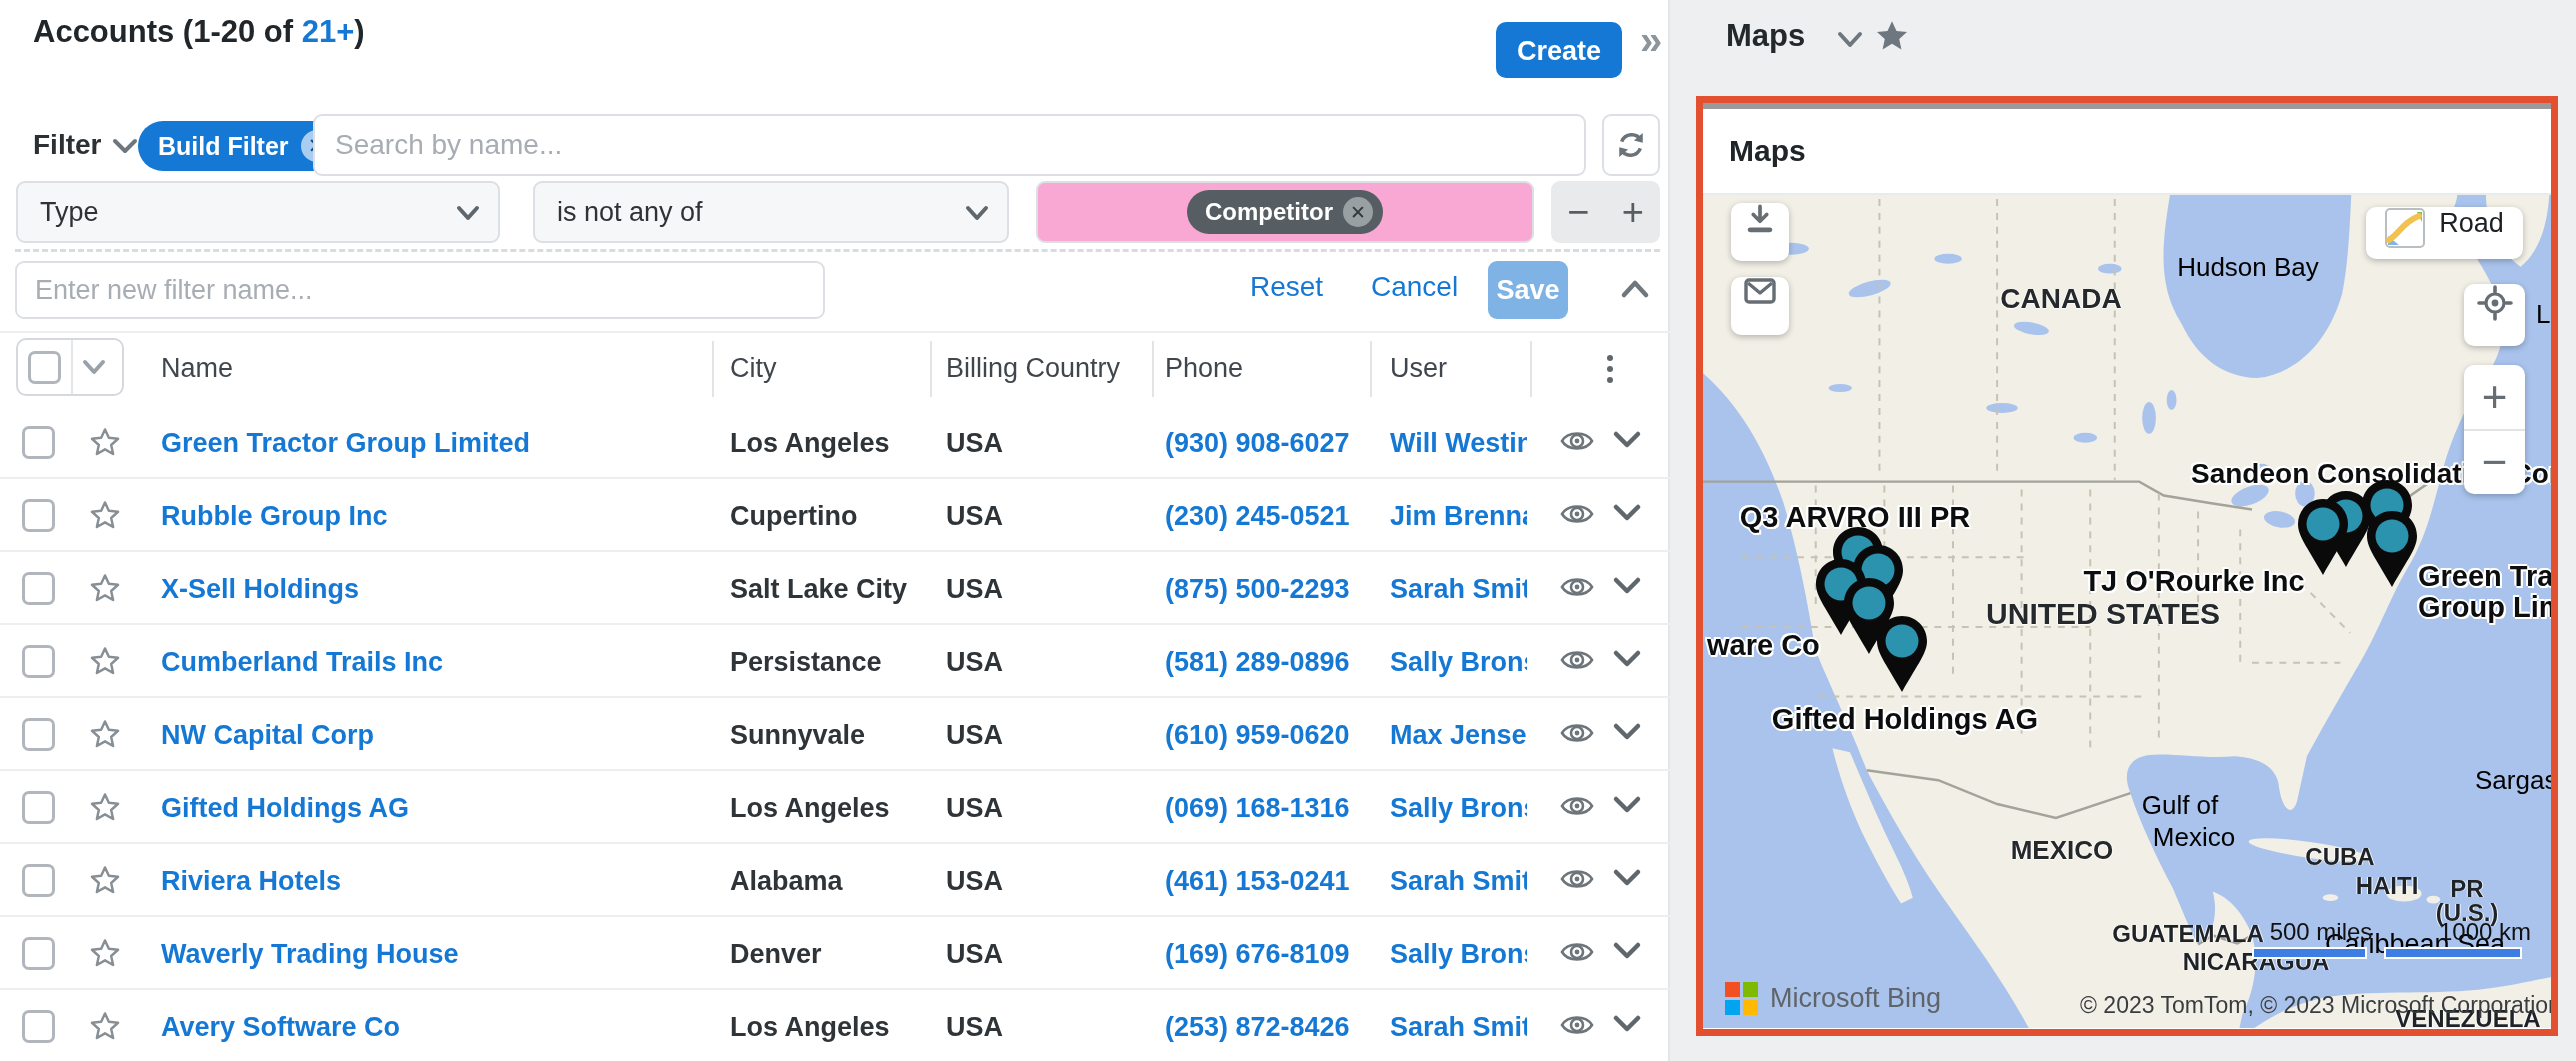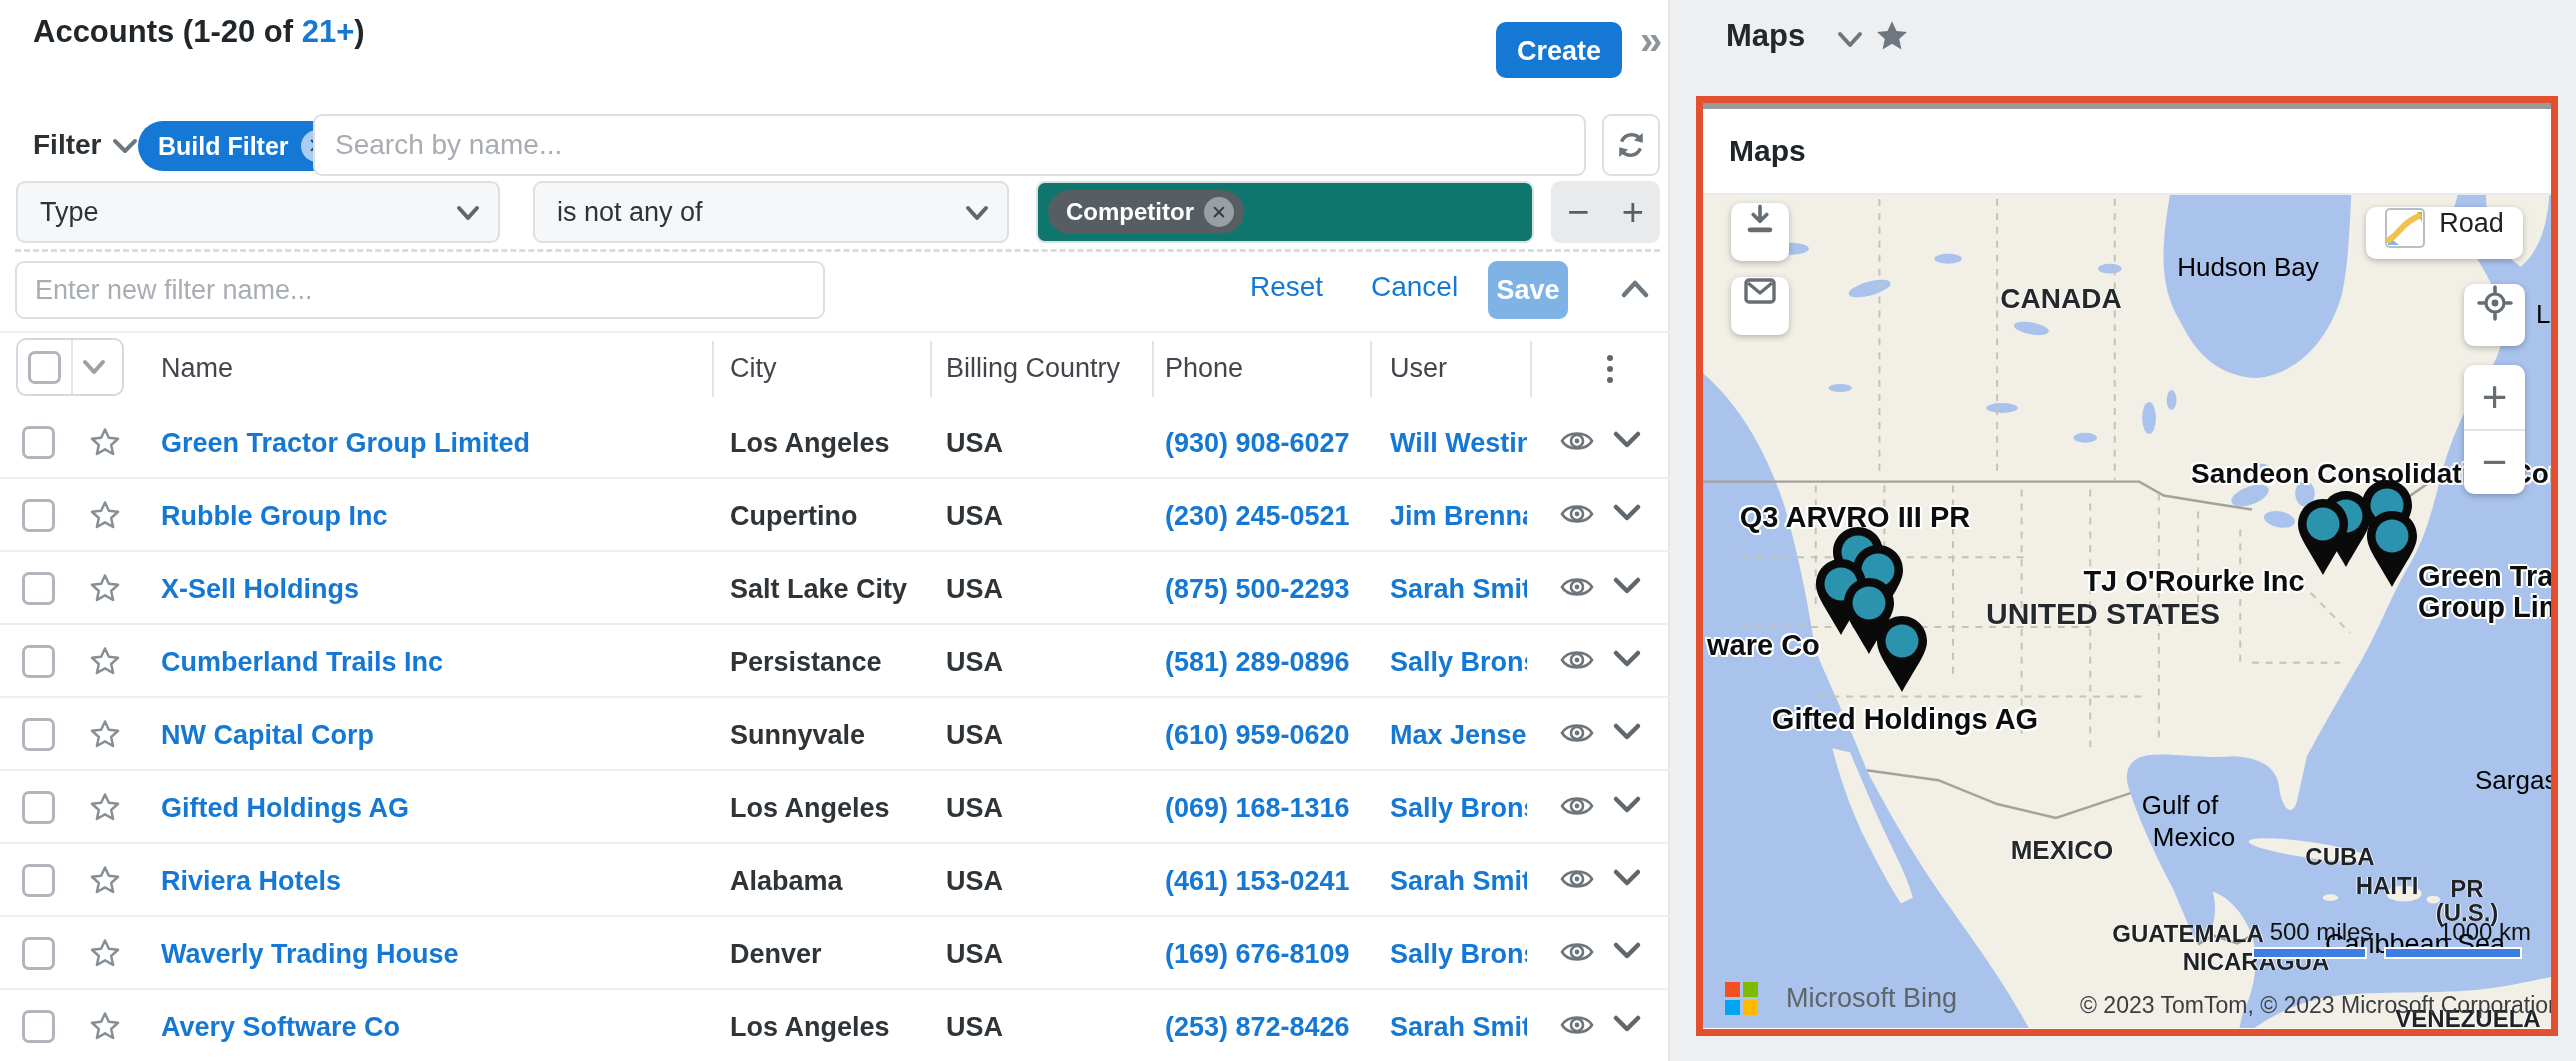--- a/index.html
+++ b/index.html
@@ -17,21 +17,21 @@
   .filter-caret{position:absolute;left:112px;top:137px;}
   .build-pill{position:absolute;left:138px;top:121px;height:50px;background:#1478d4;border-radius:25px;display:flex;align-items:center;padding:0 12px 0 20px;gap:12px;}
   .build-pill .txt{color:#fff;font-size:25px;font-weight:bold;}
   .pill-x{width:32px;height:32px;border-radius:50%;background:#a9cdf0;color:#134a7c;font-size:21px;font-weight:bold;display:flex;align-items:center;justify-content:center;}
   .search-input{position:absolute;left:313px;top:114px;width:1273px;height:62px;border:2px solid #dcdfe3;border-radius:9px;font-size:28px;color:#333;padding:0 20px;outline:none;}
   .search-input::placeholder{color:#a7adb3;}
   .refresh-btn{position:absolute;left:1602px;top:114px;width:58px;height:62px;background:#fff;border:2px solid #dcdfe3;border-radius:9px;display:flex;align-items:center;justify-content:center;cursor:pointer;}
   
   .select{position:absolute;height:62px;background:#f6f7f8;border:2px solid #dcdfe3;border-radius:9px;font-size:27px;color:#2e3338;display:flex;align-items:center;padding:0 22px;cursor:pointer;}
   .select .sel-caret{position:absolute;right:18px;top:22px;}
-  .tag-box{position:absolute;left:1036px;top:181px;width:498px;height:62px;background:#0f766e;border:2px solid #dcdfe3;border-radius:9px;display:flex;align-items:center;padding:0 10px;}
+  .tag-box{position:absolute;left:1036px;top:181px;width:498px;height:62px;background:#f9a8d4;border:2px solid #dcdfe3;border-radius:9px;display:flex;align-items:center;padding:0 10px;justify-content:center;}
   .dark-pill{height:44px;background:#565e63;border-radius:22px;display:flex;align-items:center;gap:10px;padding:0 10px 0 18px;}
   .dark-pill .txt{color:#fff;font-size:24px;font-weight:bold;}
   .dark-pill .px{width:30px;height:30px;border-radius:50%;background:#99a0a4;color:#33383c;font-size:19px;font-weight:bold;display:flex;align-items:center;justify-content:center;}
   .pm-group{position:absolute;left:1551px;top:181px;width:109px;height:62px;background:#e8eaec;border-radius:9px;display:flex;}
   .pm-group .pm{flex:1;display:flex;align-items:center;justify-content:center;font-size:38px;color:#565d63;cursor:pointer;line-height:1;}
   .dashed-sep{position:absolute;left:15px;top:249px;width:1645px;border-top:3px dashed #d9dcdf;}
   
   .name-input{position:absolute;left:15px;top:261px;width:810px;height:58px;border:2px solid #dcdfe3;border-radius:9px;font-size:27px;color:#333;padding:0 18px;outline:none;}
   .name-input::placeholder{color:#a7adb3;}
   .link-btn{position:absolute;top:271px;font-size:28px;color:#1478d4;cursor:pointer;}
@@ -77,21 +77,21 @@
   .lbl-water{font-size:26px;color:#000000;}
   .lbl-scale{font-size:24px;color:#111;}
   .pin{position:absolute;z-index:3;cursor:pointer;}
   .mapbtn{position:absolute;background:#fff;border:none;border-radius:10px;box-shadow:0 2px 6px rgba(0,0,0,.25);display:flex;align-items:flex-start;justify-content:center;cursor:pointer;z-index:6;}
   .road-btn{left:663px;top:12px;width:157px;height:52px;gap:14px;font-size:27px;color:#1d2124;}
   .zoom-group{position:absolute;left:761px;top:170px;width:61px;height:129px;background:#fff;border-radius:10px;box-shadow:0 2px 6px rgba(0,0,0,.25);z-index:6;display:flex;flex-direction:column;}
   .zoom-group .z{flex:1;display:flex;align-items:center;justify-content:center;font-size:44px;color:#666d73;cursor:pointer;line-height:1;}
   .zoom-group .z.top{border-bottom:2px solid #e3e3e3;}
   .scalebar{position:absolute;height:12px;background:#3e7ee2;border:2px solid #fff;z-index:2;}
   .attrib{position:absolute;font-size:23px;color:#3a3d40;z-index:2;white-space:nowrap;}
-  .bing{position:absolute;left:22px;top:787px;display:flex;align-items:center;gap:28px;z-index:2;}
+  .bing{position:absolute;left:22px;top:787px;display:flex;align-items:center;gap:12px;z-index:2;}
   .bing .sq{display:grid;grid-template-columns:15px 15px;grid-gap:3px;}
   .bing .sq i{width:15px;height:15px;display:block;}
   .bing .t{font-size:27px;color:#5f6468;}
 </style>
 </head>
 <body>
 
 <div class="app">
 
   <div class="list-panel">

